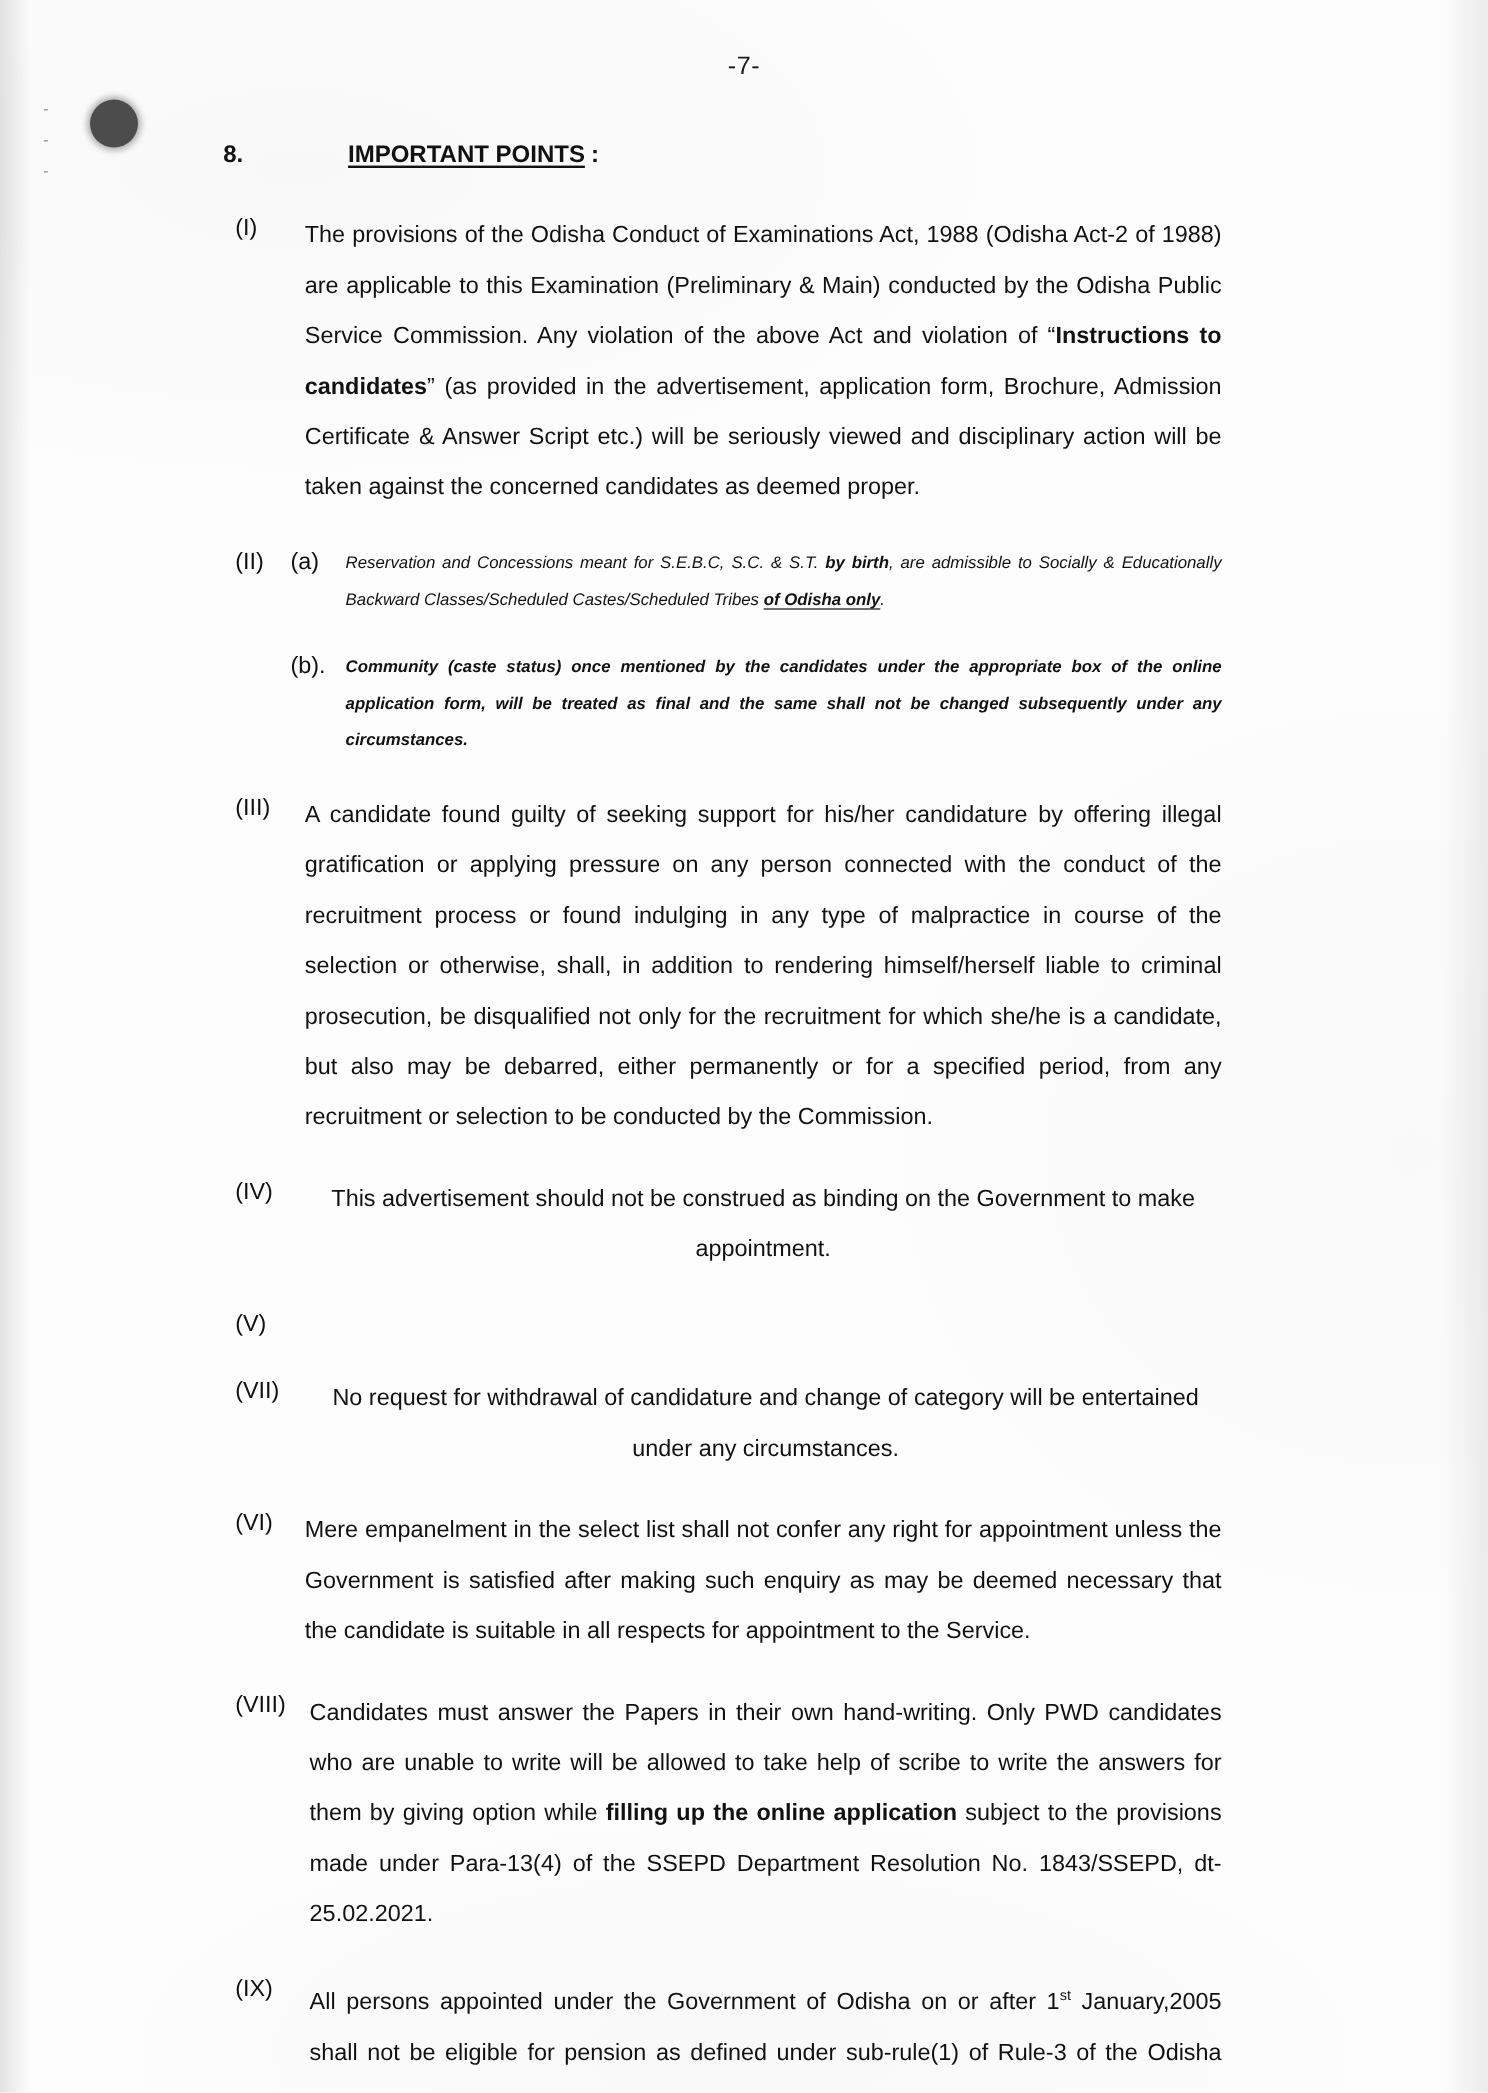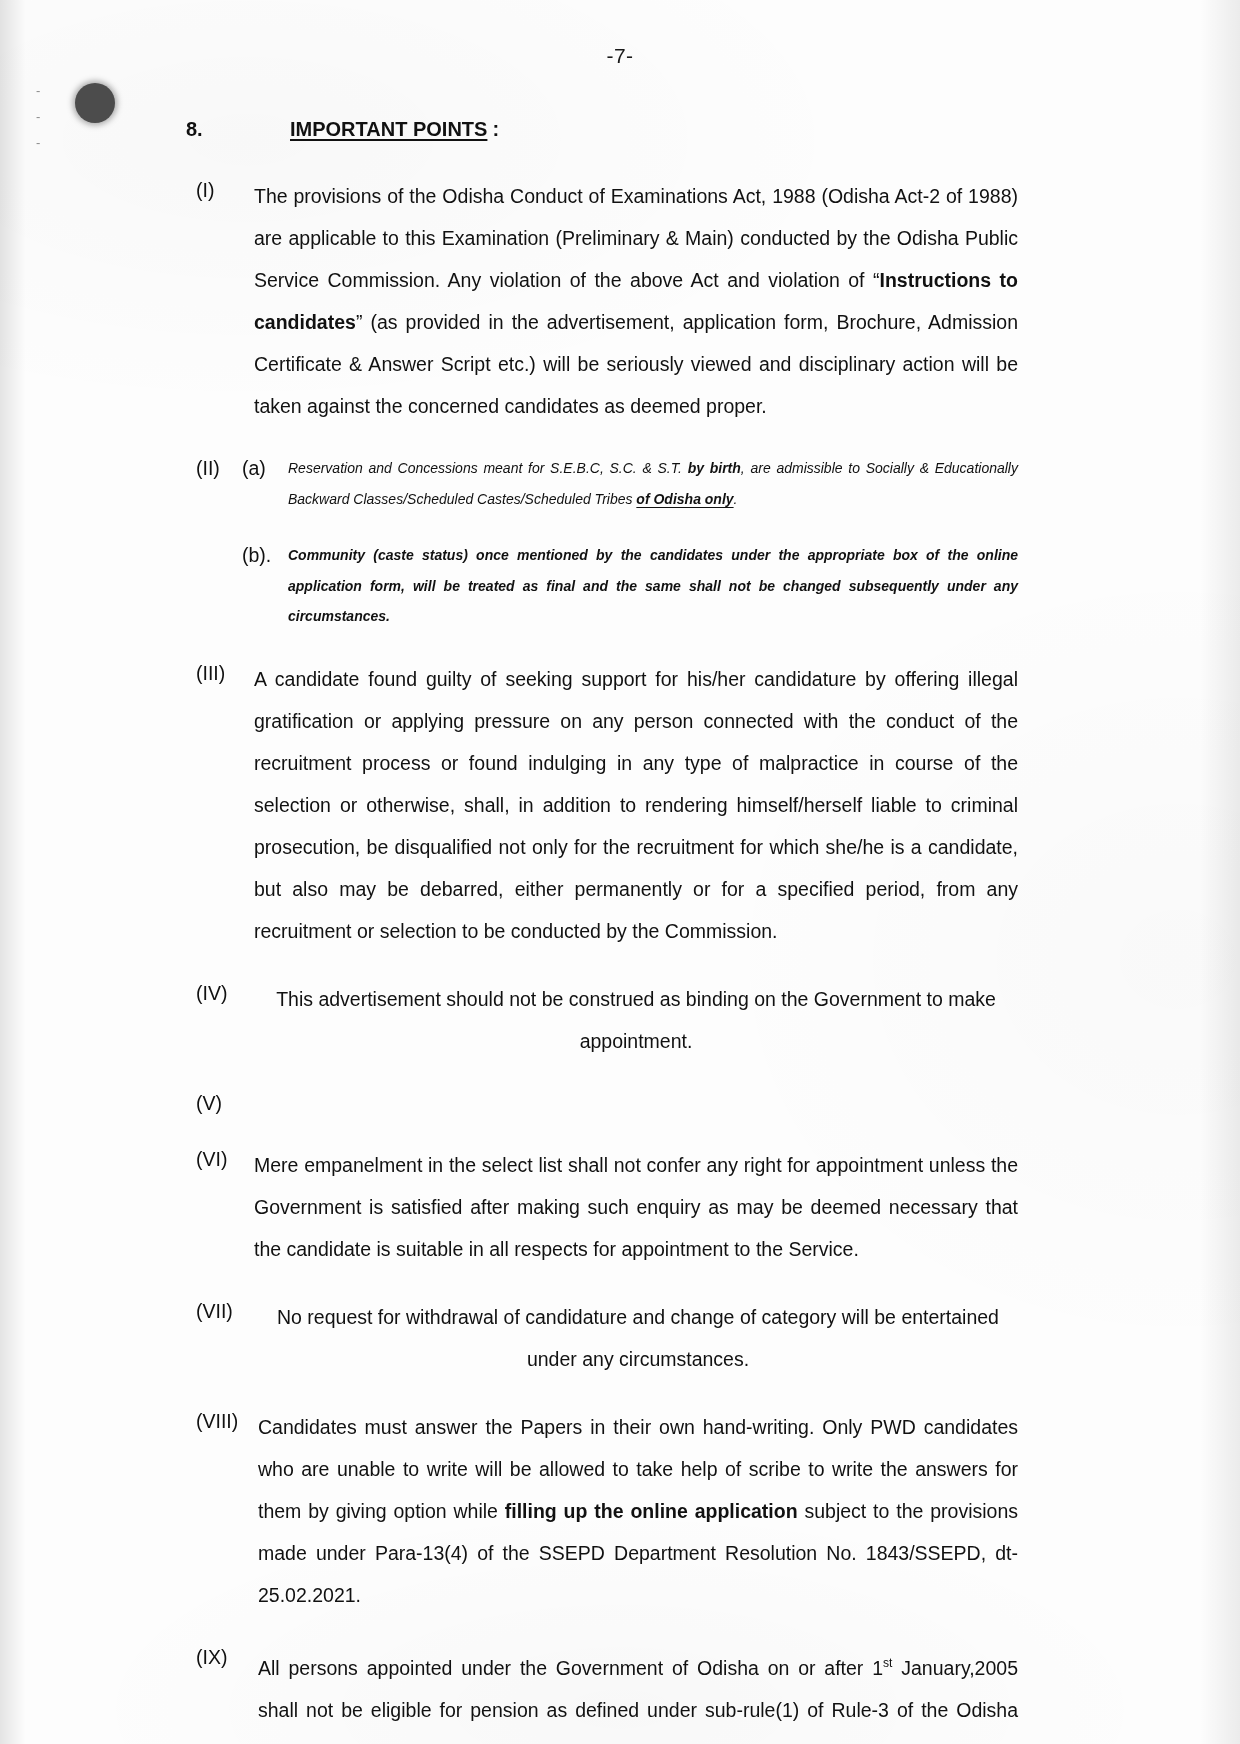--- a/index.html
+++ b/index.html
@@ -216,30 +216,30 @@
     <div class="item">
       <span class="marker">(IV)</span>
       <span class="body nojustify"><span>This advertisement should not be construed as binding on the Government to make appointment.</span></span>
     </div>
 
     <div class="item">
       <span class="marker">(V)</span>
     </div>
 
     <div class="item">
+      <span class="marker wide">(VII)</span>
+      <span class="body nojustify"><span>No request for withdrawal of candidature and change of category will be entertained under any circumstances.</span></span>
+    </div>
+
+    <div class="item">
       <span class="marker">(VI)</span>
       <span class="body"><span>Mere empanelment in the select list shall not confer any right for appointment unless the Government is satisfied after making such enquiry as may be deemed necessary that the candidate is suitable in all respects for appointment to the Service.</span></span>
     </div>
 
     <div class="item">
-      <span class="marker wide">(VII)</span>
-      <span class="body nojustify"><span>No request for withdrawal of candidature and change of category will be entertained under any circumstances.</span></span>
-    </div>
-
-    <div class="item">
       <span class="marker wide">(VIII)</span>
       <span class="body"><span>Candidates must answer the Papers in their own hand-writing. Only PWD candidates who are unable to write will be allowed to take help of scribe to write the answers for them by giving option while </span><span class="bold">filling up the online application</span><span> subject to the provisions made under Para-13(4) of the SSEPD Department Resolution No. 1843/SSEPD, dt-25.02.2021.</span></span>
     </div>
 
     <div class="item">
       <span class="marker wide">(IX)</span>
       <span class="body"><span>All persons appointed  under  the  Government of  Odisha  on  or after 1</span><sup>st</sup><span> January,2005 shall not be eligible for pension as defined under sub-rule(1) of Rule-3 of the Odisha Civil Services (Pension) Rules, 1992; but shall be covered by the defined Contributory Pension Scheme in accordance with the Odisha Civil Services (Pension) Amendment Rules, 2005.</span></span>
     </div>
 
   </div>

